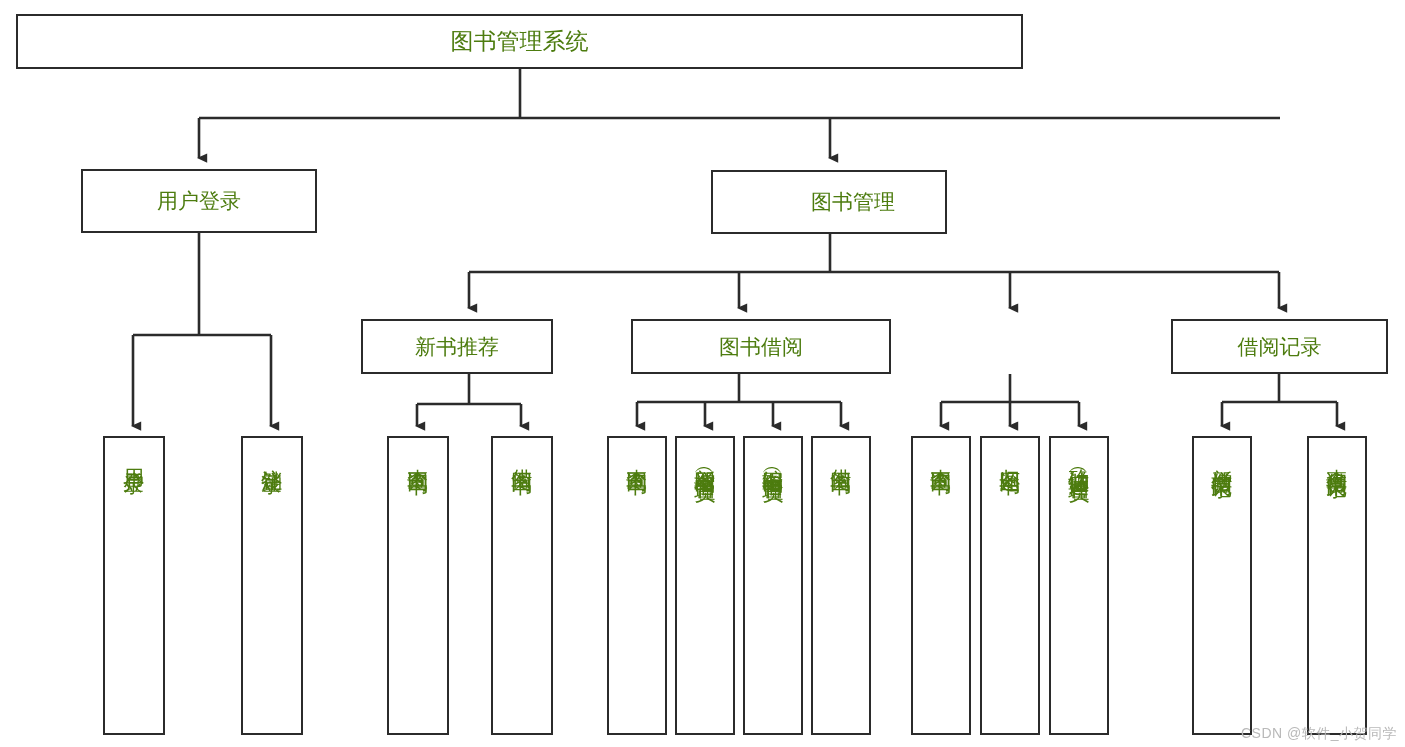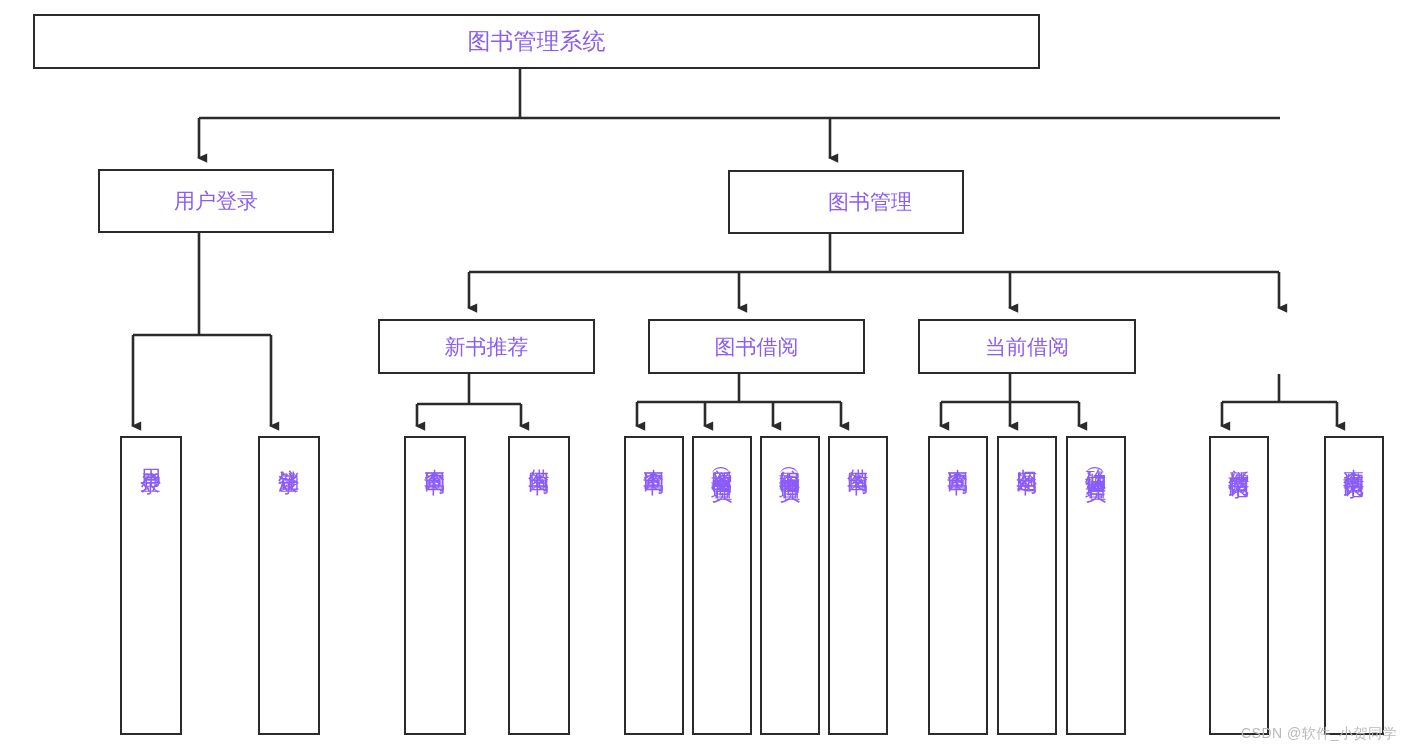--- a/index.html
+++ b/index.html
@@ -28,23 +28,22 @@
   }
   .node {
     position: absolute;
     box-sizing: border-box;
     border: 2px solid #2b2b2b;
     background: #ffffff;
     display: flex;
     align-items: center;
     justify-content: center;
     text-align: center;
-    color: #8b5cf6;
+    color: #4d7c0f;
     z-index: 2;
-    margin-left: 17px;
   }
   .node.root {
     font-size: 23px;
   }
   .node.lvl2 {
     font-size: 21px;
   }
   .node.lvl3 {
     font-size: 21px;
   }
@@ -132,28 +131,28 @@
     <span>图书管理系统</span>
   </div>
 
   <div class="node lvl2" style="left:81px; top:169px; width:236px; height:64px;">
     <span>用户登录</span>
   </div>
   <div class="node lvl2" style="left:711px; top:170px; width:236px; height:64px;padding-left:48px;">
     <span>图书管理</span>
   </div>
 
-  <div class="node lvl3" style="left:361px; top:319px; width:217px; height:55px;">
+  <div class="node lvl3" style="left:361px; top:319px; width:192px; height:55px;">
     <span>新书推荐</span>
   </div>
-  <div class="node lvl3" style="left:631px; top:319px; width:217px; height:55px;">
+  <div class="node lvl3" style="left:631px; top:319px; width:260px; height:55px;">
     <span>图书借阅</span>
   </div>
-  <div class="node lvl3" style="left:901px; top:319px; width:218px; height:55px;">
-    <span>当前借阅</span>
+  <div class="node lvl3" style="left:1171px; top:319px; width:217px; height:55px;">
+    <span>借阅记录</span>
   </div>
 
   <div class="node leaf" style="left:103px; top:436px; width:62px; height:299px;">
     <span class="vtext">用户登录</span>
   </div>
   <div class="node leaf" style="left:241px; top:436px; width:62px; height:299px;">
     <span class="vtext">注销登录</span>
   </div>
 
   <div class="node leaf" style="left:387px; top:436px; width:62px; height:299px;">

